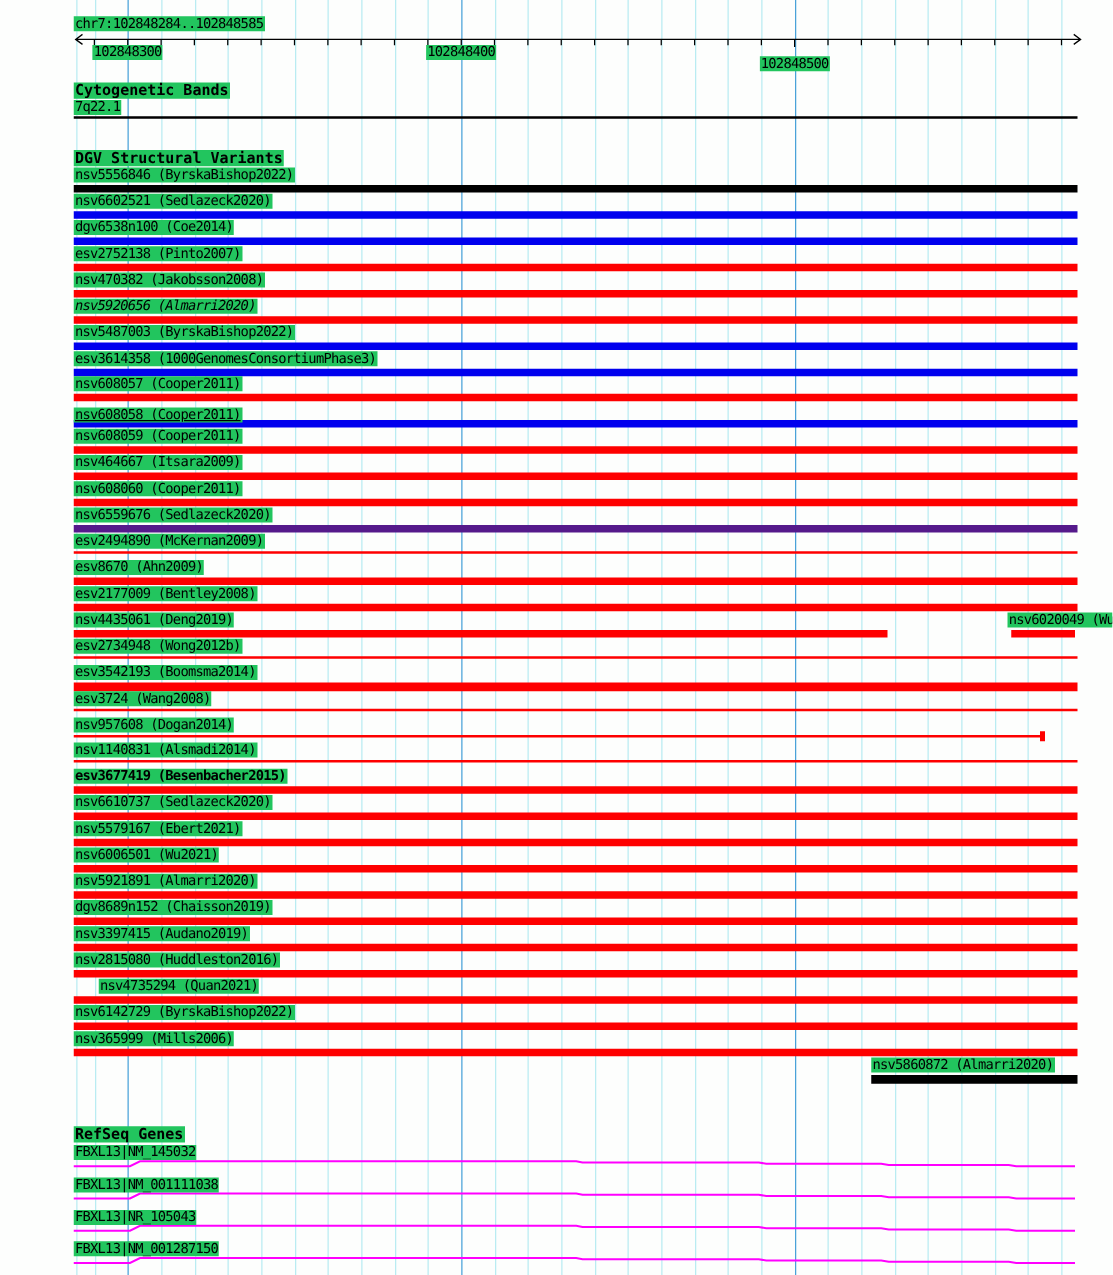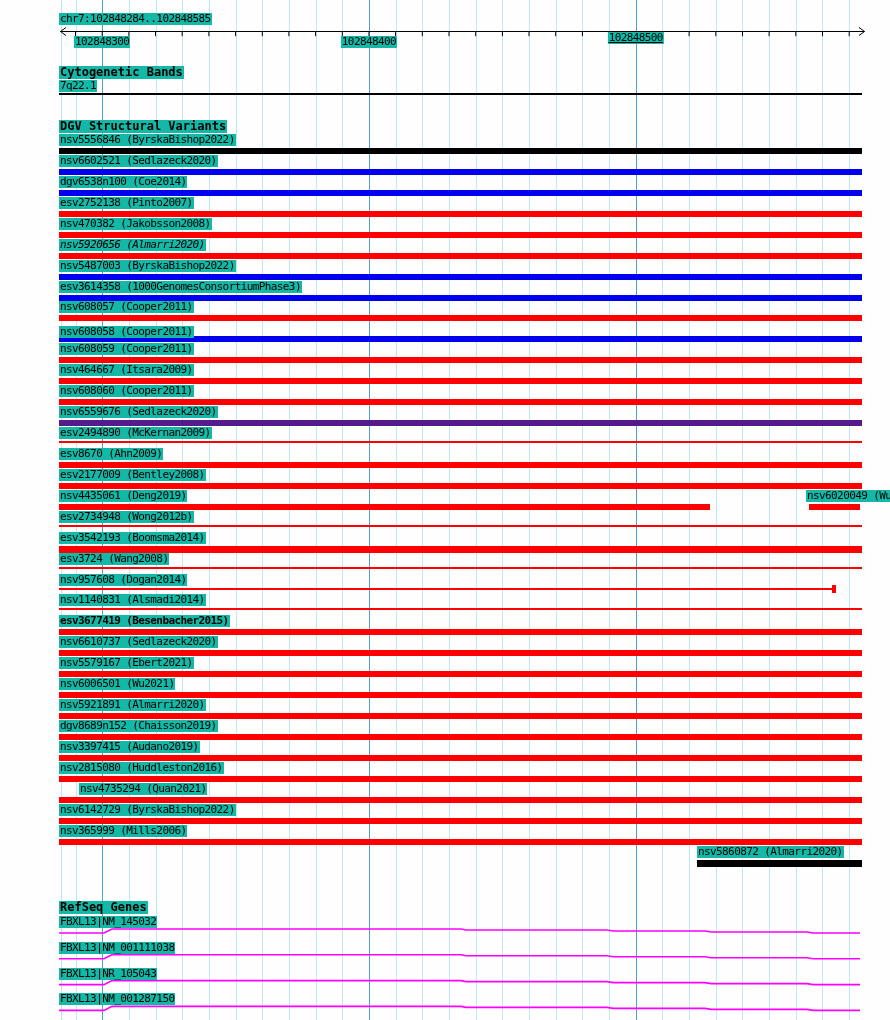--- a/index.html
+++ b/index.html
@@ -5,21 +5,21 @@
   html,body{margin:0;padding:0;background:#fff;}
   #app{
     position:relative;width:890px;height:1020px;overflow:hidden;
     background:#fdfefd;color:#000;
     font-family:"DejaVu Sans Mono",monospace;
     font-size:11px;letter-spacing:-0.6px;
   }
   .grid{position:absolute;top:0;height:1020px;width:1px;}
   .lbl{
     position:absolute;height:12px;line-height:12px;
-    background:#14b8a6;white-space:pre;padding:0 1px;
+    background:#22c55e;white-space:pre;padding:0 1px;
   }
   .hdr{
     font-weight:bold;font-size:12px;height:13px;line-height:13px;
     letter-spacing:0px;
   }
   .bar{position:absolute;}
   .ticklbl{transform:translateX(-50%);}
   svg{position:absolute;left:0;top:0;}
 </style>
 </head>
@@ -61,21 +61,21 @@
     </div>
 
   <div class="lbl" style="left:59px;top:13px;">chr7:102848284..102848585</div>
 
   <div id="ruler">
       <svg width="890" height="45">
         <path d="M66 27.5 L60.5 31.5 L66 35.5 M60.5 31.5 H864.5 M859 27.5 L864.5 31.5 L859 35.5 M75.5 31.5 V36.2 M102.2 31.5 V37.5 M128.9 31.5 V36.2 M155.5 31.5 V36.2 M182.2 31.5 V36.2 M208.9 31.5 V36.2 M235.6 31.5 V36.2 M262.3 31.5 V36.2 M288.9 31.5 V36.2 M315.6 31.5 V36.2 M342.3 31.5 V36.2 M369.0 31.5 V37.5 M395.6 31.5 V36.2 M422.3 31.5 V36.2 M449.0 31.5 V36.2 M475.7 31.5 V36.2 M502.4 31.5 V36.2 M529.0 31.5 V36.2 M555.7 31.5 V36.2 M582.4 31.5 V36.2 M609.1 31.5 V36.2 M635.7 31.5 V37.5 M662.4 31.5 V36.2 M689.1 31.5 V36.2 M715.8 31.5 V36.2 M742.5 31.5 V36.2 M769.1 31.5 V36.2 M795.8 31.5 V36.2 M822.5 31.5 V36.2 M849.2 31.5 V36.2" stroke="#000000" fill="none" stroke-width="1"></path>
       </svg>
       <div class="lbl ticklbl" style="left: 102.184px; top: 36px;">102848300</div>
       <div class="lbl ticklbl" style="left: 368.962px; top: 36px;">102848400</div>
-      <div class="lbl ticklbl" style="left: 635.739px; top: 32px; text-decoration: underline;">102848500</div>
+      <div class="lbl ticklbl" style="left: 635.739px; top: 45px;">102848500</div>
     </div>
 
   <div class="lbl hdr" style="left:59px;top:66px;">Cytogenetic Bands</div>
   <div class="lbl" style="left:59px;top:80px;">7q22.1</div>
   <div class="bar" style="left:59px;top:93px;width:803px;height:2px;background:#000;"></div>
 
   <div class="lbl hdr" style="left:59px;top:120px;">DGV Structural Variants</div>
 
   <div id="variants-layer">
       <div class="bar" style="left: 59px; top: 148px; width: 803px; height: 6px; background: rgb(0, 0, 0);"></div>
@@ -90,21 +90,21 @@
       <div class="lbl" style="left: 59px; top: 218px;">nsv470382 (Jakobsson2008)</div>
       <div class="bar" style="left: 59px; top: 253px; width: 803px; height: 6px; background: rgb(254, 0, 0);"></div>
       <div class="lbl" style="left: 59px; top: 239px; font-style: italic;">nsv5920656 (Almarri2020)</div>
       <div class="bar" style="left: 59px; top: 274px; width: 803px; height: 6px; background: rgb(0, 0, 238);"></div>
       <div class="lbl" style="left: 59px; top: 260px;">nsv5487003 (ByrskaBishop2022)</div>
       <div class="bar" style="left: 59px; top: 295px; width: 803px; height: 6px; background: rgb(0, 0, 238);"></div>
       <div class="lbl" style="left: 59px; top: 281px;">esv3614358 (1000GenomesConsortiumPhase3)</div>
       <div class="bar" style="left: 59px; top: 315px; width: 803px; height: 6px; background: rgb(254, 0, 0);"></div>
       <div class="lbl" style="left: 59px; top: 301px;">nsv608057 (Cooper2011)</div>
       <div class="bar" style="left: 59px; top: 336px; width: 803px; height: 6px; background: rgb(0, 0, 238);"></div>
-      <div class="lbl" style="left: 59px; top: 326px;">nsv608058 (Cooper2011)</div>
+      <div class="lbl" style="left: 59px; top: 326px; text-decoration: underline;">nsv608058 (Cooper2011)</div>
       <div class="bar" style="left: 59px; top: 357px; width: 803px; height: 6px; background: rgb(254, 0, 0);"></div>
       <div class="lbl" style="left: 59px; top: 343px;">nsv608059 (Cooper2011)</div>
       <div class="bar" style="left: 59px; top: 378px; width: 803px; height: 6px; background: rgb(254, 0, 0);"></div>
       <div class="lbl" style="left: 59px; top: 364px;">nsv464667 (Itsara2009)</div>
       <div class="bar" style="left: 59px; top: 399px; width: 803px; height: 6px; background: rgb(254, 0, 0);"></div>
       <div class="lbl" style="left: 59px; top: 385px;">nsv608060 (Cooper2011)</div>
       <div class="bar" style="left: 59px; top: 420px; width: 803px; height: 6px; background: rgb(85, 26, 139);"></div>
       <div class="lbl" style="left: 59px; top: 406px;">nsv6559676 (Sedlazeck2020)</div>
       <div class="bar" style="left: 59px; top: 441px; width: 803px; height: 2px; background: rgb(254, 0, 0);"></div>
       <div class="lbl" style="left: 59px; top: 427px;">esv2494890 (McKernan2009)</div>

